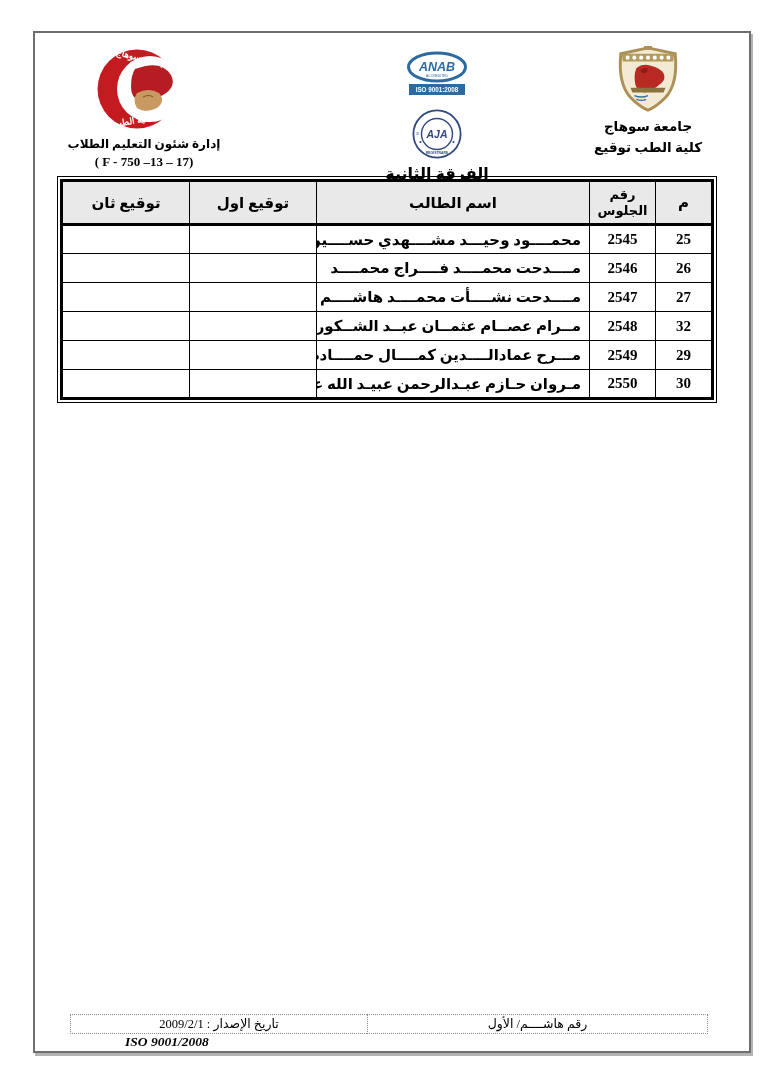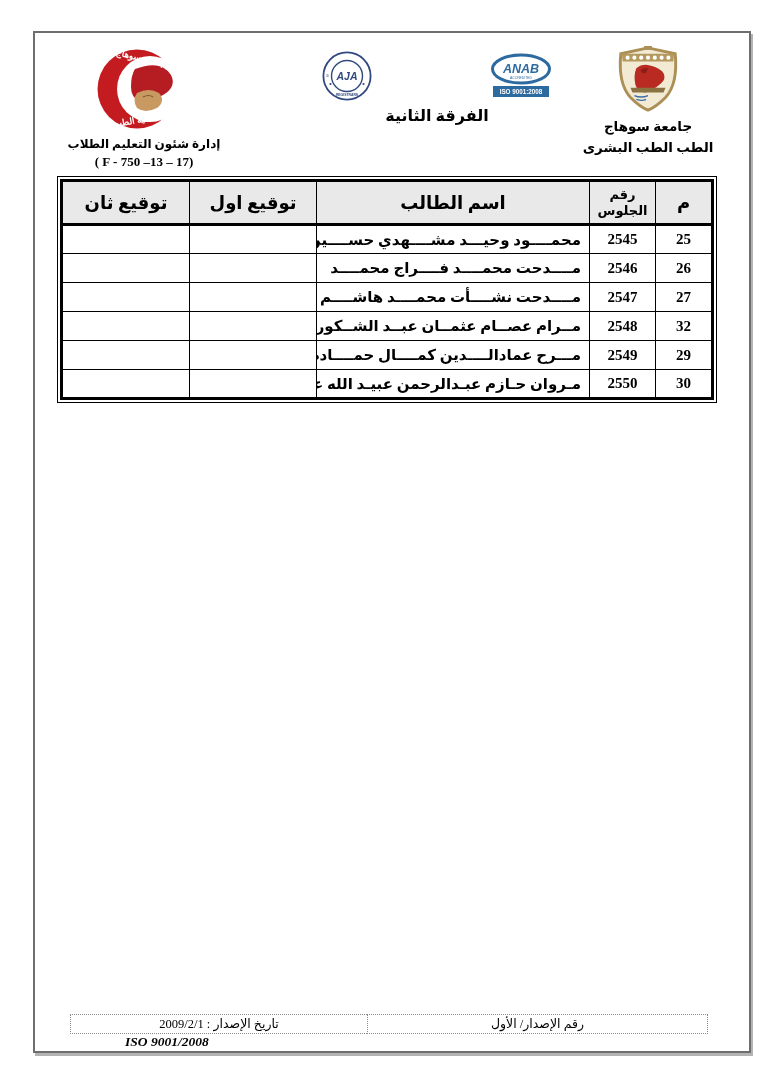--- a/index.html
+++ b/index.html
@@ -10,36 +10,36 @@
   }
   .page {
     position:absolute; left:33px; top:31px; width:718px; height:1022px;
     background:#fff; border:2px solid #6e6e6e; box-shadow:2px 3px 0 #b3b3b3;
     direction:rtl;
   }
   
   .block-univ { position:absolute; top:12px; left:540px; width:146px; text-align:center; }
   .univ-line { font-weight:bold; font-size:13.5px; line-height:1.55; font-family:"Liberation Serif","DejaVu Sans",serif; }
   .block-title { position:absolute; top:18px; left:287px; width:230px; text-align:center; }
-  .logo-row { display:flex; justify-content:space-between; align-items:center; gap:5px; margin-bottom:4px; }
+  .logo-row { display:flex; justify-content:space-between; align-items:center; gap:12px; margin-bottom:4px;flex-direction:column; }
   .t-grade { font-weight:bold; font-size:16px; line-height:1.35; }
   .t-year  { font-weight:bold; font-size:18px; line-height:1.45; }
   .t-group { font-weight:bold; font-size:13px; line-height:1.35; }
   .block-dept { position:absolute; top:14px; left:24px; width:170px; text-align:center; }
   .dept-line { font-weight:bold; font-size:12px; line-height:1.5; }
   .form-code { font-weight:bold; font-size:13px; direction:ltr; unicode-bidi:embed; display:block; line-height:1.4; font-family:"Liberation Serif",serif; }
   
   table.roster {
     position:absolute; left:25px; top:146px; width:653px;
     border-collapse:collapse; table-layout:fixed;
     border:3px solid #000; outline:1px solid #000; outline-offset:2px;
   }
   table.roster th {
     background:#e9e9e9; border:1px solid #000; border-bottom:3px solid #000;
-    height:44px; font-weight:bold; font-size:18px; text-align:center; vertical-align:middle;
+    height:44px; font-weight:bold; font-size:15px; text-align:center; vertical-align:middle;
     font-family:"Liberation Serif","DejaVu Sans",serif;
   }
   table.roster th.seat-h { font-size:13px; line-height:1.2; }
   table.roster td {
     border:1px solid #000; height:29px; vertical-align:middle;
     font-weight:bold; font-size:15px; font-family:"Liberation Serif","DejaVu Sans",serif;
   }
   td.c-index, td.c-seat { text-align:center; }
   td.c-name { text-align:right; padding:0 8px; white-space:nowrap; overflow:hidden; }
   
@@ -73,21 +73,21 @@
         <circle cx="38" cy="13" r="2.1" fill="#fff"></circle>
       <circle cx="45" cy="13" r="2.1" fill="#fff"></circle>
         <circle cx="52" cy="13" r="2.1" fill="#fff"></circle>
       <circle cx="59" cy="13" r="2.1" fill="#fff"></circle>
       <path d="M26,24 q6,-5 14,-3 q10,2 14,8 q3,6 -3,11 q-8,7 -16,9 q-8,-1 -10,-8 q-2,-10 1,-17 z" fill="#b92b22"></path>
       <path d="M30,26 q4,-3 8,-2 l-2,5 q-4,1 -6,-3 z" fill="#8f1d16"></path>
       <path d="M24,52 q7,3 14,0 M26,56 q6,2 10,0" stroke="#3a6ea5" stroke-width="1.4" fill="none"></path>
       <path d="M20,44 L56,44 L54,49 L22,49 Z" fill="#8a7340"></path>
     </svg>
     <div class="univ-line">جامعة سوهاج</div>
-    <div class="univ-line">الطب الطب البشرى</div>
+    <div class="univ-line">كلية الطب توقيع</div>
   </div>
 
   <div class="block-title">
     <div class="logo-row">
       <svg width="62" height="46" viewBox="0 0 62 46">
         <ellipse cx="31" cy="16" rx="28.5" ry="14" fill="#fff" stroke="#2d6aa0" stroke-width="3"></ellipse>
         <text x="31" y="19.5" font-size="12.5" font-weight="bold" font-style="italic" fill="#2d6aa0" text-anchor="middle">ANAB</text>
         <text x="31" y="25.5" font-size="3.4" fill="#2d6aa0" text-anchor="middle">ACCREDITED</text>
         <rect x="3" y="33" width="56" height="11" fill="#2d6aa0"></rect>
         <text x="31" y="41" font-size="6.3" font-weight="bold" fill="#fff" text-anchor="middle">ISO 9001:2008</text>
@@ -188,20 +188,20 @@
     </tbody>
   </table>
 
   <table class="issue">
     <colgroup>
         <col style="width:340px">
         <col style="width:297px">
       </colgroup>
     <tbody>
         <tr>
-      <td>رقم الإصدار/ الأول</td>
+      <td>رقم هاشــــم/ الأول</td>
       <td>تاريخ الإصدار : 2009/2/1</td>
     </tr>
   </tbody>
     </table>
   <div class="iso-line">ISO 9001/2008</div>
 
 </div>
 
 </body></html>

